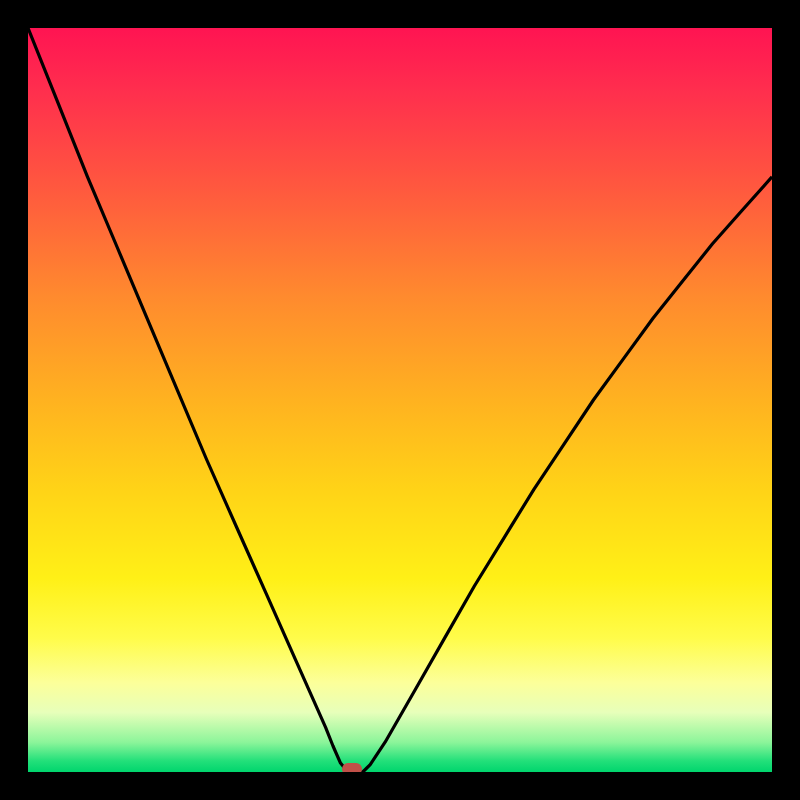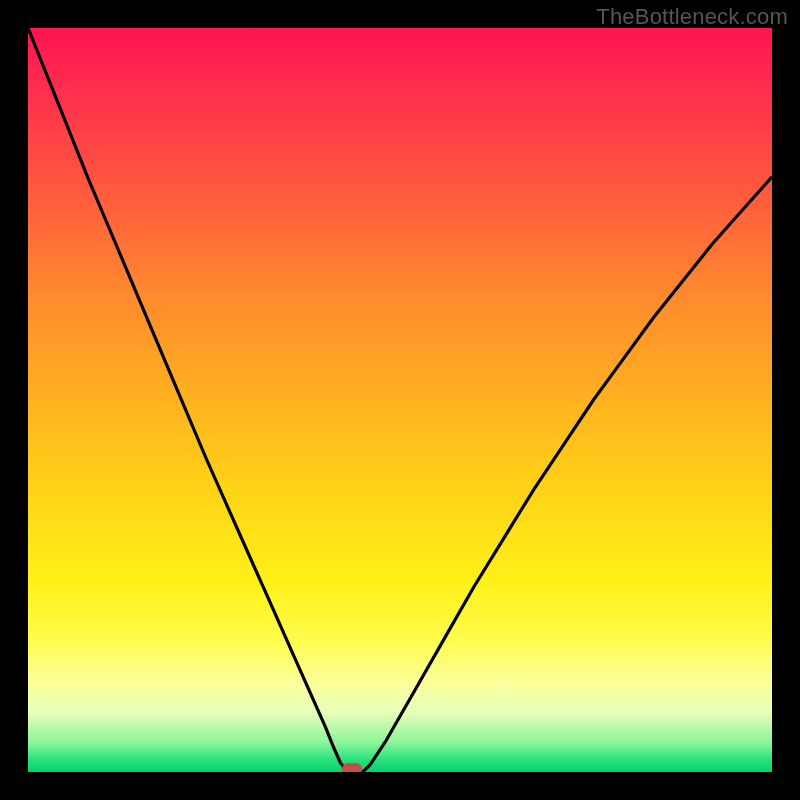--- a/index.html
+++ b/index.html
@@ -68,21 +68,20 @@
     border-radius: 6px;
     background: #c05048;
     transform: translate(-50%, -50%);
     z-index: 10;
   }
 </style>
 </head>
 <body>
 
 <div class="frame">
-  <div class="watermark">TheBottleneck.com</div>
 
   <div class="plot">
     <div class="gradient"></div>
 
     <svg class="curve" viewBox="0 0 744 744" preserveAspectRatio="none">
       <path fill="none" stroke="#000" stroke-width="3.2" stroke-linejoin="round" d="M0.0 0.0 L29.8 74.4 L59.5 148.8 L89.3 219.5 L119.0 290.2 L148.8 360.8 L178.6 431.5 L208.3 498.5 L238.1 565.4 L267.8 632.4 L282.7 665.9 L297.6 699.4 L305.0 718.0 L312.5 735.1 L319.9 744.0 L327.4 744.0 L334.8 744.0 L342.2 736.6 L357.1 714.2 L386.9 662.2 L416.6 610.1 L446.4 558.0 L476.2 509.6 L505.9 461.3 L535.7 416.6 L565.4 372.0 L595.2 331.1 L625.0 290.2 L654.7 253.0 L684.5 215.8 L714.2 182.3 L744.0 148.8"></path>
     </svg>
 
     <div class="marker" style="left: 323.64px; top: 741px; background: rgb(192, 80, 72);"></div>
   </div>

